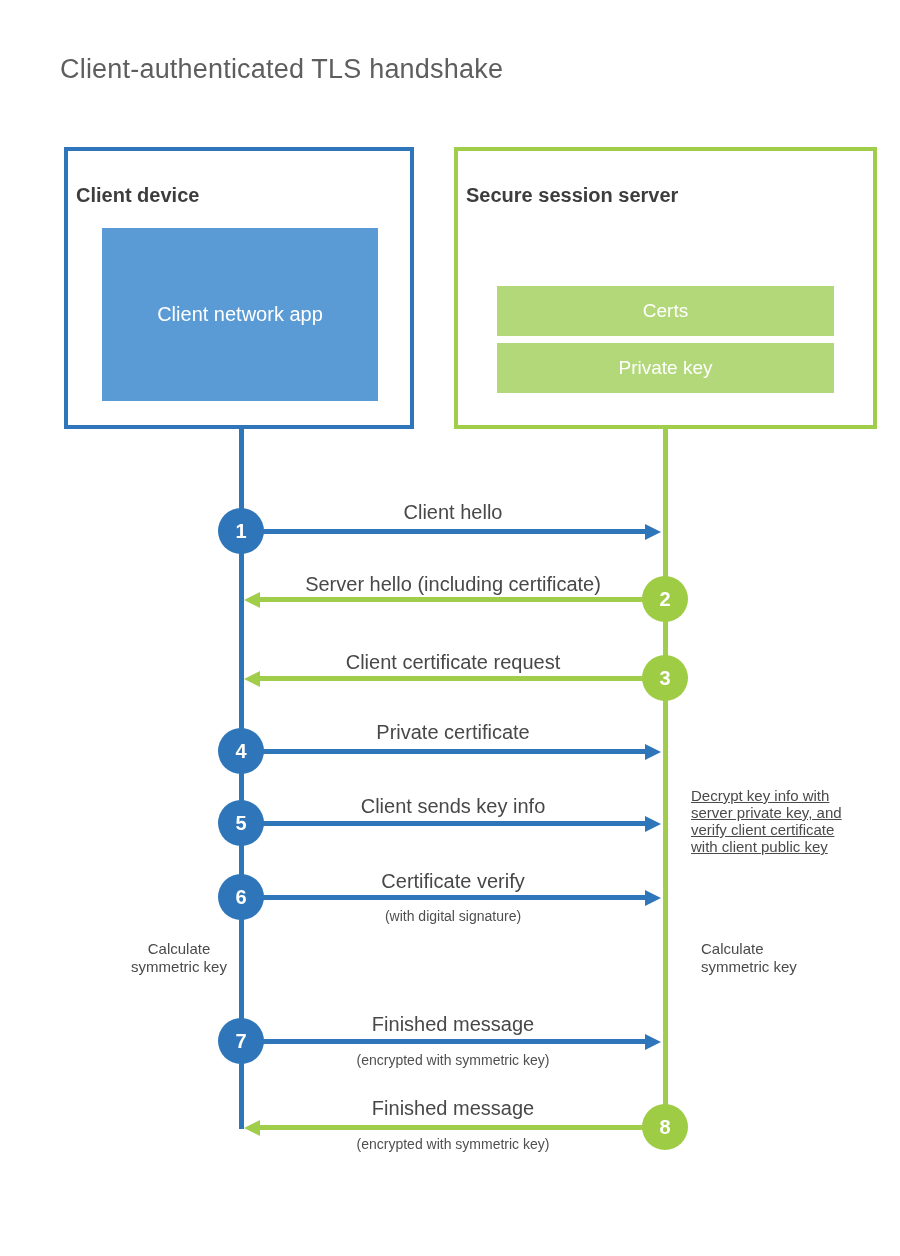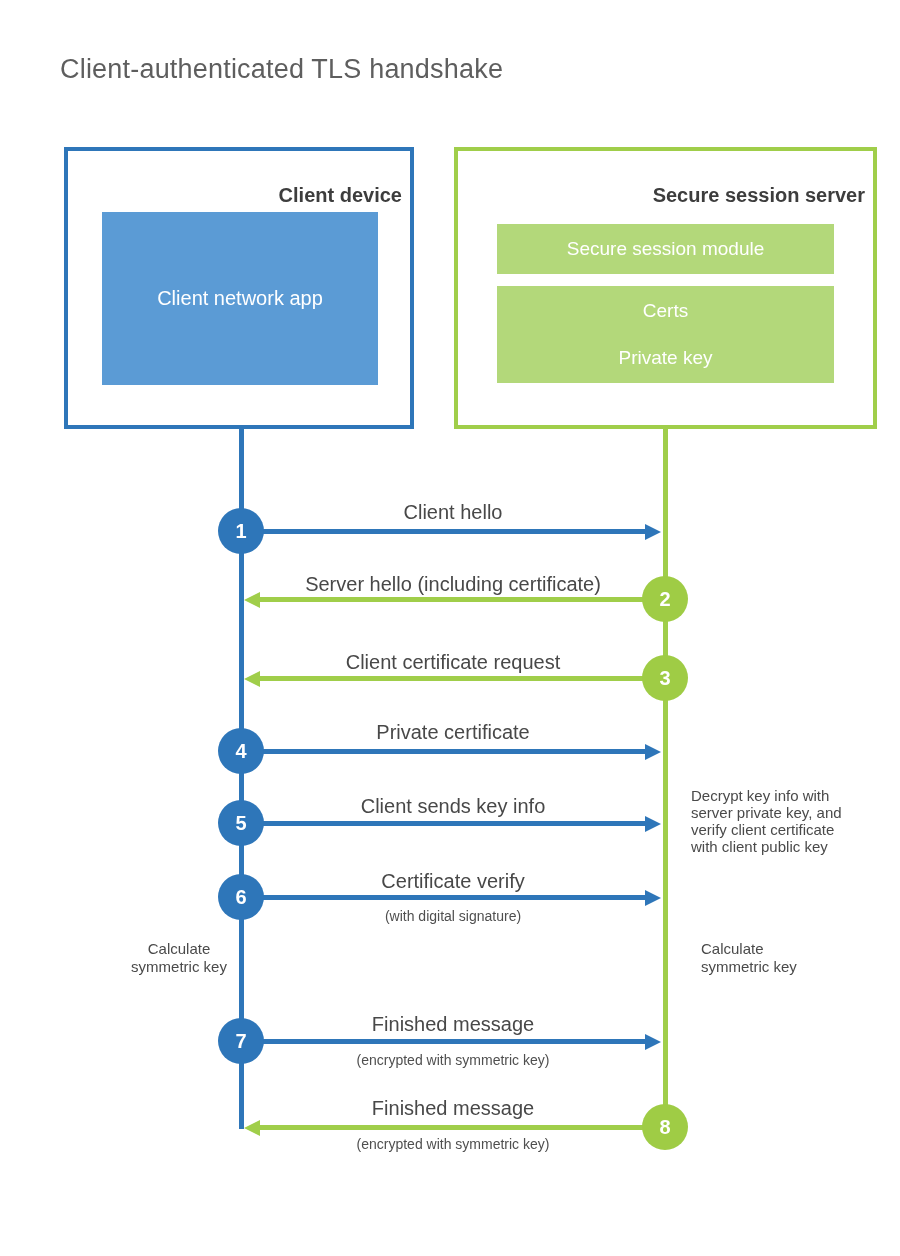--- a/index.html
+++ b/index.html
@@ -11,25 +11,25 @@
   }
   .title{
     position:absolute; left:36px; top:30px;
     font-size:27px; font-weight:300; color:#5e5e5e; letter-spacing:.2px;
   }
   
   .box{ position:absolute; top:123px; height:282px; background:#fff; }
   .client-box{ left:40px;  width:350px; border:4px solid #2e76b9; }
   .server-box{ left:430px; width:423px; border:4px solid #a0ce4a; }
   .box-title{
-    position:absolute; left:0; right:0; top:25px; text-align:right;
+    position:absolute; left:0; right:0; top:25px; text-align:left;
     font-size:20px; font-weight:700; color:#3d3d3d;
   }
   .inner-blue{
-    position:absolute; left:78px; top:188px; width:276px; height:173px;
+    position:absolute; left:78px; top:204px; width:276px; height:173px;
     background:#5b9bd5; display:flex; align-items:center; justify-content:center;
   }
   .inner-blue span{
     display:block; width:170px; text-align:center; color:#ffffff;
     font-size:20px; line-height:29px;
   }
   .green-bar{
     position:absolute; left:473px; width:337px; height:50px; background:#b3d87a;
     display:flex; align-items:center; justify-content:center;
     color:#ffffff; font-size:19px;
@@ -63,21 +63,21 @@
     position:absolute; left:217px; width:424px; text-align:center;
     font-size:20px; line-height:23px; color:#484848;
   }
   .row-sub{
     position:absolute; left:217px; width:424px; text-align:center;
     font-size:14px; line-height:18px; color:#4f4f4f;
   }
   
   .side-note{
     position:absolute; left:667px; top:763px; width:172px;
-    font-size:15px; line-height:17px; color:#4a4a4a;
+    font-size:15px; line-height:17px; color:#4a4a4a;text-decoration:underline;
   }
   .calc-label{
     position:absolute; top:916px; width:120px;
     font-size:15px; line-height:17.5px; color:#4a4a4a;
   }
   .calc-label.client{ left:95px; text-align:center; }
   .calc-label.server{ left:677px; text-align:left; }
 </style>
 </head>
 <body>
@@ -89,23 +89,22 @@
   <div class="box client-box">
     <div class="box-title">Client device</div>
   </div>
   <div class="inner-blue">
     <span>Client network app</span>
   </div>
 
   <div class="box server-box">
     <div class="box-title">Secure session server</div>
   </div>
-  <div class="green-bar" style="top:200px">Secure session module</div>
   <div class="green-bar" style="top:262px">Certs</div>
-  <div class="green-bar" style="top:309px">Private key</div>
+  <div class="green-bar" style="top:319px">Private key</div>
 
   <div class="lifeline blue"></div>
   <div class="lifeline green"></div>
 
   <div class="row-label" style="top:477px">Client hello</div>
   <div class="arrow blue right" style="top:505px"></div>
   <div class="num-circle blue" style="top:484px">1</div>
 
   <div class="row-label" style="top:549px">Server hello (including certificate)</div>
   <div class="arrow green left" style="top:573px"></div>

